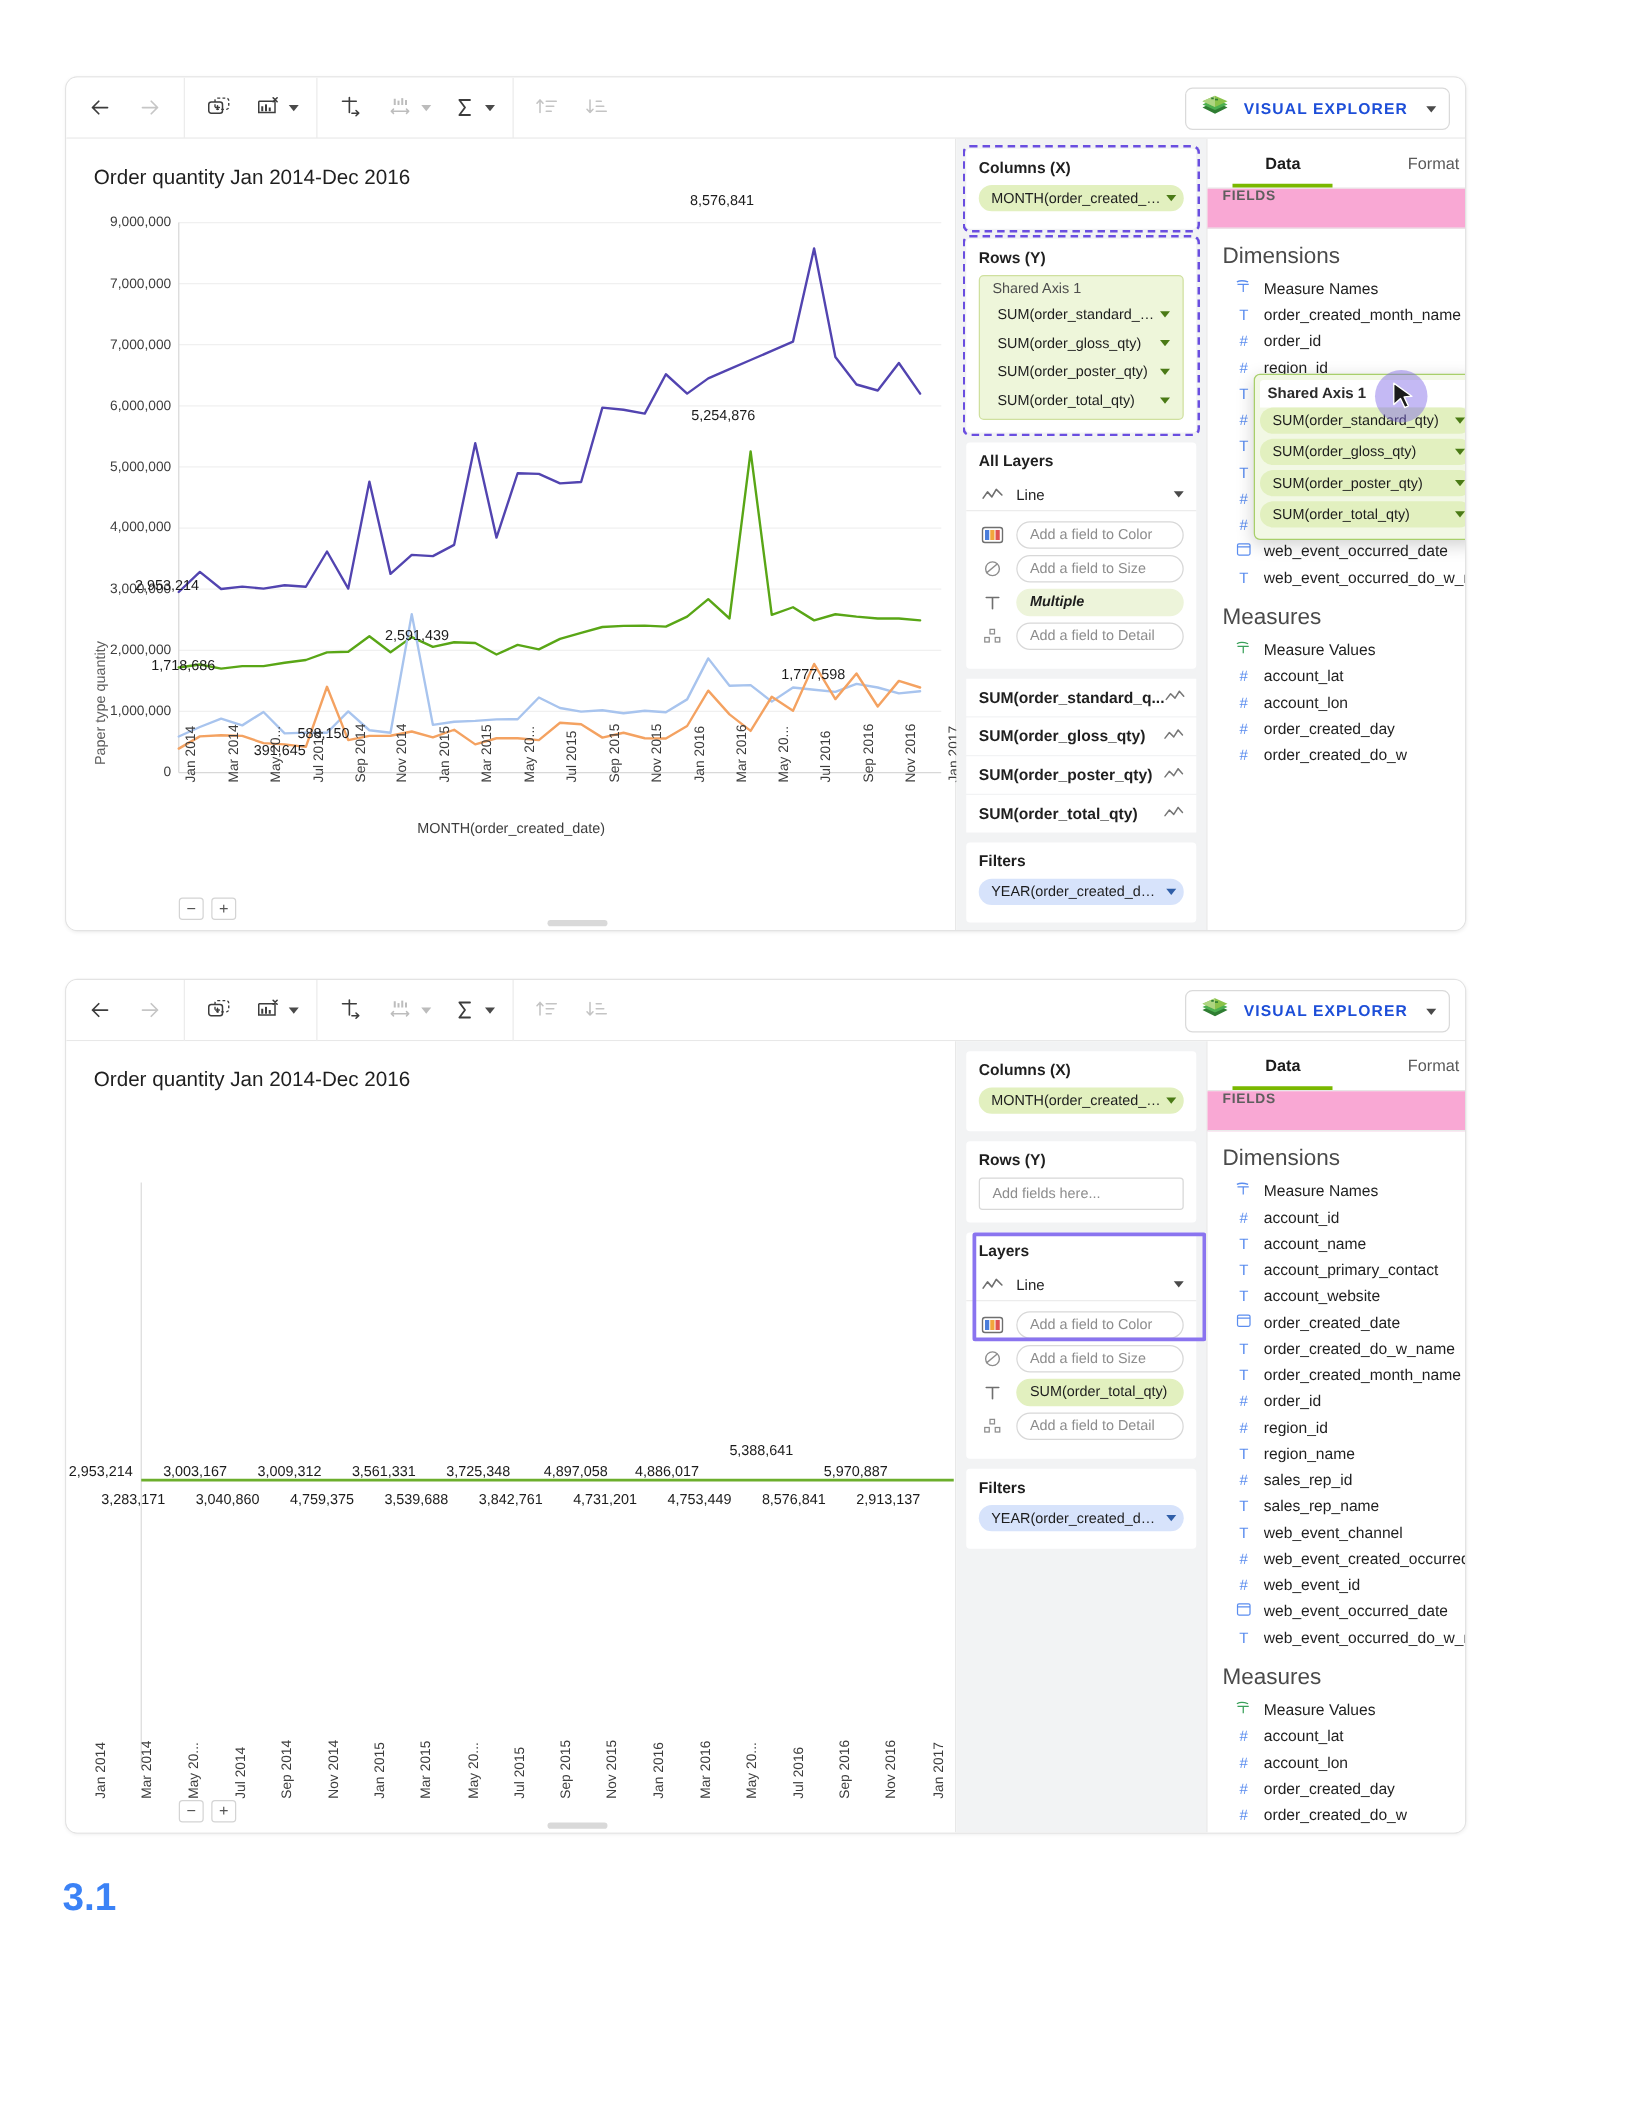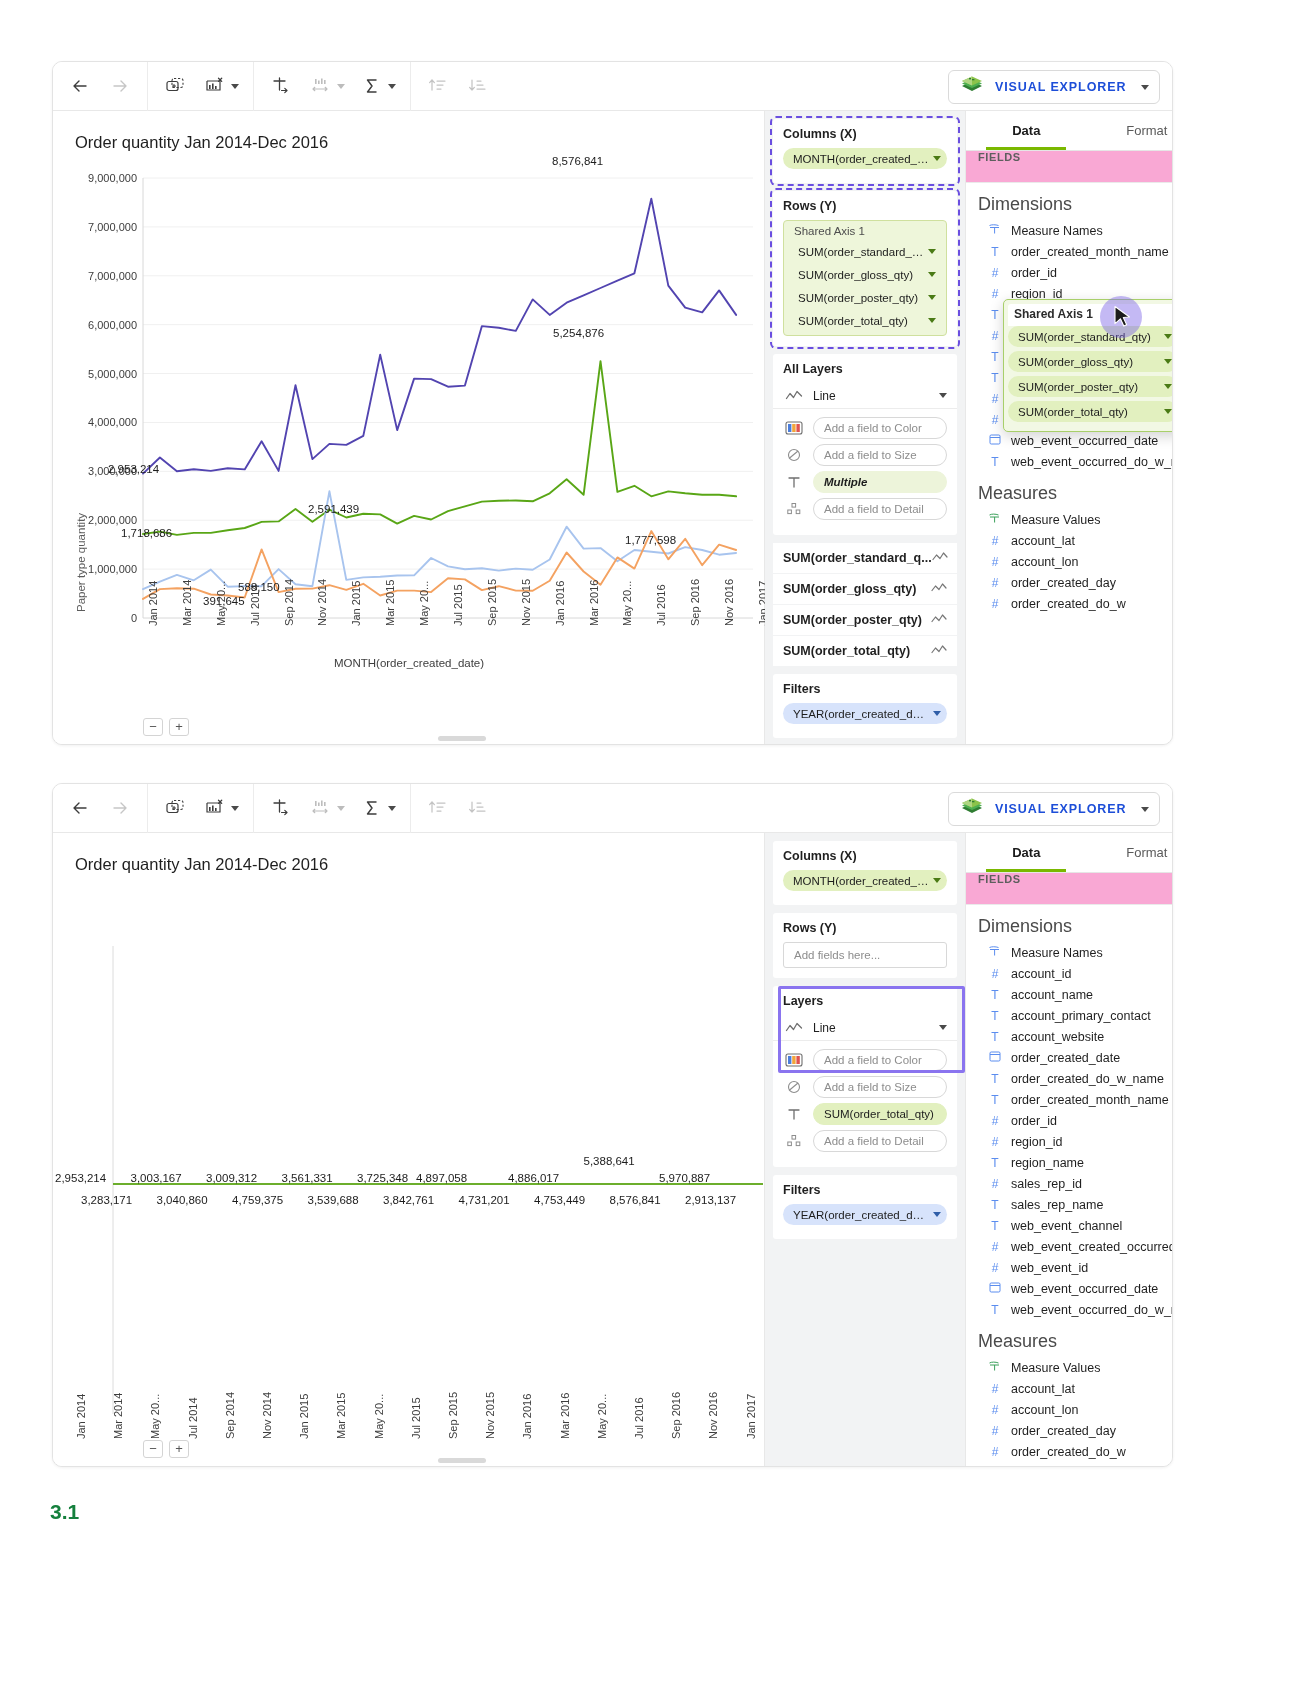--- a/index.html
+++ b/index.html
@@ -277,21 +277,21 @@
     width: 42px; height: 42px; border-radius: 50%;
     background: rgba(124,100,230,.45);
     z-index: 41;
   }
   .cursor-arrow {
     position:absolute; left: 1060px; top: 243px; z-index: 42;
   }
 
   .footer-num {
     position: absolute; left: 50px; top: 1500px;
-    font-size: 21px; font-weight: bold; color: #15803d;
+    font-size: 31px; font-weight: bold; color: #3b82f6;
   }
   .bottom-label-row { position:absolute; font-size: 11.5px; color:#1c1c1c; white-space:nowrap; }
 </style>
 </head>
 <body>
 
 <div class="panel" id="panel-top">
 
   <div class="toolbar">
     <div class="tb-group">
@@ -822,21 +822,21 @@
           <line x1="60" y1="555" x2="710" y2="555" stroke="#dcdcdc" stroke-width="1"></line>
           <line x1="60" y1="310" x2="710" y2="310" stroke="#6cae2c" stroke-width="2.2"></line>
         </svg>
 
         <div id="btmRow1" style="position:absolute;left:0;top:0;width:712px;height:540px;">
             <div class="bottom-label-row" style="left:2px;top:298px;">2,953,214</div>
             <div class="bottom-label-row" style="left:77.5px;top:298px;">3,003,167</div>
             <div class="bottom-label-row" style="left:153px;top:298px;">3,009,312</div>
             <div class="bottom-label-row" style="left:228.5px;top:298px;">3,561,331</div>
             <div class="bottom-label-row" style="left:304px;top:298px;">3,725,348</div>
-            <div class="bottom-label-row" style="left:363px;top:298px;">4,897,058</div>
+            <div class="bottom-label-row" style="left:382px;top:298px;">4,897,058</div>
             <div class="bottom-label-row" style="left:455px;top:298px;">4,886,017</div>
             <div class="bottom-label-row" style="left:530.5px;top:281px;">5,388,641</div>
             <div class="bottom-label-row" style="left:606px;top:298px;">5,970,887</div>
           </div>
         <div id="btmRow2" style="position:absolute;left:0;top:0;width:712px;height:540px;">
             <div class="bottom-label-row" style="left:28px;top:320px;">3,283,171</div>
             <div class="bottom-label-row" style="left:103.5px;top:320px;">3,040,860</div>
             <div class="bottom-label-row" style="left:179px;top:320px;">4,759,375</div>
             <div class="bottom-label-row" style="left:254.5px;top:320px;">3,539,688</div>
             <div class="bottom-label-row" style="left:330px;top:320px;">3,842,761</div>

